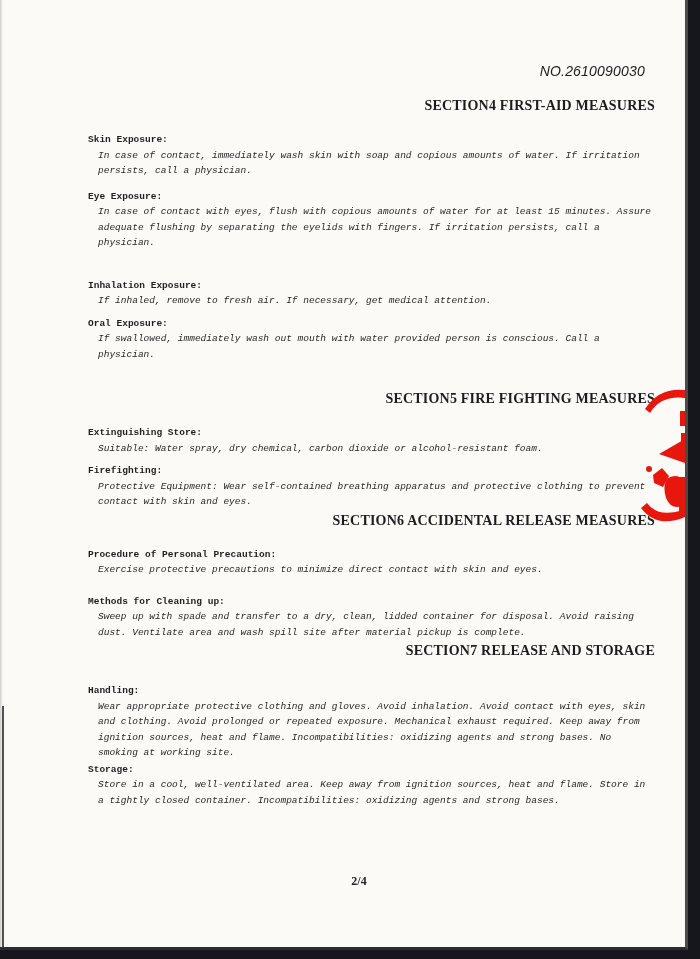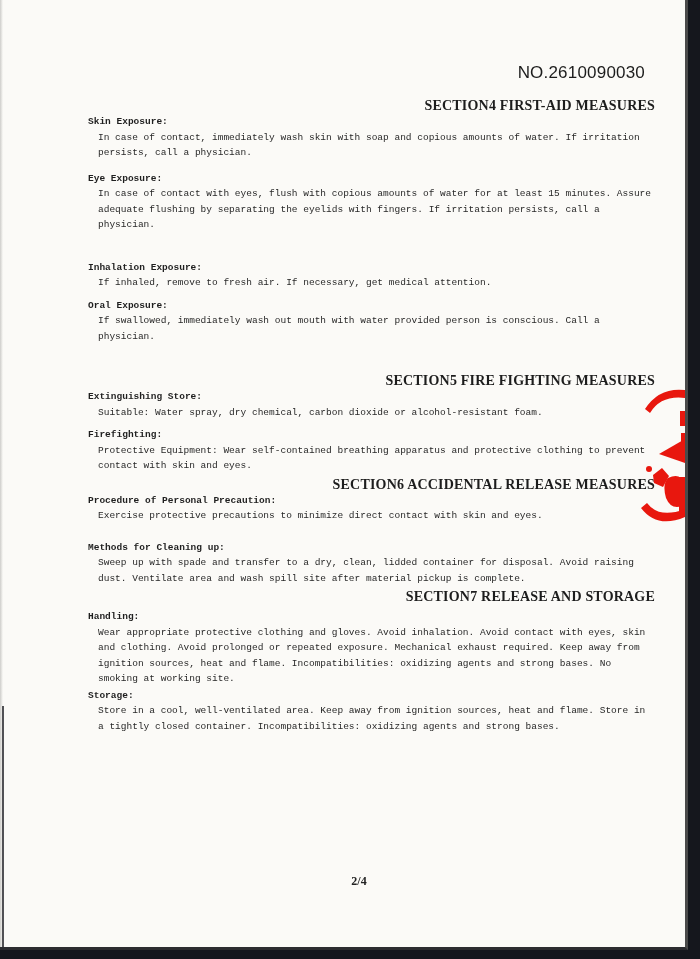--- a/index.html
+++ b/index.html
@@ -19,40 +19,40 @@
     box-sizing:border-box;
     overflow:hidden;
   }
   .left-edge-line{
     position:absolute;left:2px;top:706px;bottom:0;
     width:2px;background:#333338;opacity:.85;
   }
   .doc-number{
     position:absolute;top:63px;right:40px;
     font-family:"Liberation Sans", sans-serif;
-    font-size:17px;color:#1c1c1c;letter-spacing:.2px;
+    font-size:14px;color:#1c1c1c;letter-spacing:.2px;font-style:italic;
   }
   .content{
     position:absolute;top:0;left:88px;width:567px;
     padding-top:97px;
     font-size:9.5px;line-height:15.5px;color:#262626;
   }
   .sec-title{
     font-family:"Liberation Serif", serif;
     font-weight:700;font-size:14px;line-height:17px;
     text-align:right;color:#1d1d1d;letter-spacing:.2px;
     margin:0;
   }
   .block{margin:0;}
   .block .label{font-weight:700;color:#1f1f1f;}
-  .block .body{margin-left:10px;color:#282828;}
+  .block .body{margin-left:10px;color:#282828;font-style:italic;}
   
-  .mt18{}.mt10{margin-top:10px}.mt27{margin-top:27px}
+  .mt18{margin-top:18px}.mt10{margin-top:10px}.mt27{margin-top:27px}
   .mt7{margin-top:7px}.mt20{margin-top:28px}.mt2{margin-top:2px}
-  .mt9{margin-top:16px}.mt16{margin-top:4px}.mt1{margin-top:1px}
+  .mt9{margin-top:16px}.mt16{margin-top:24px}.mt1{margin-top:1px}
   .page-number{
     position:absolute;top:874px;left:0;width:718px;
     text-align:center;
     font-family:"Liberation Serif", serif;
     font-weight:700;font-size:12px;color:#222;
   }
   .stamp{
     position:absolute;top:381px;right:0;
     width:46px;height:142px;
   }

